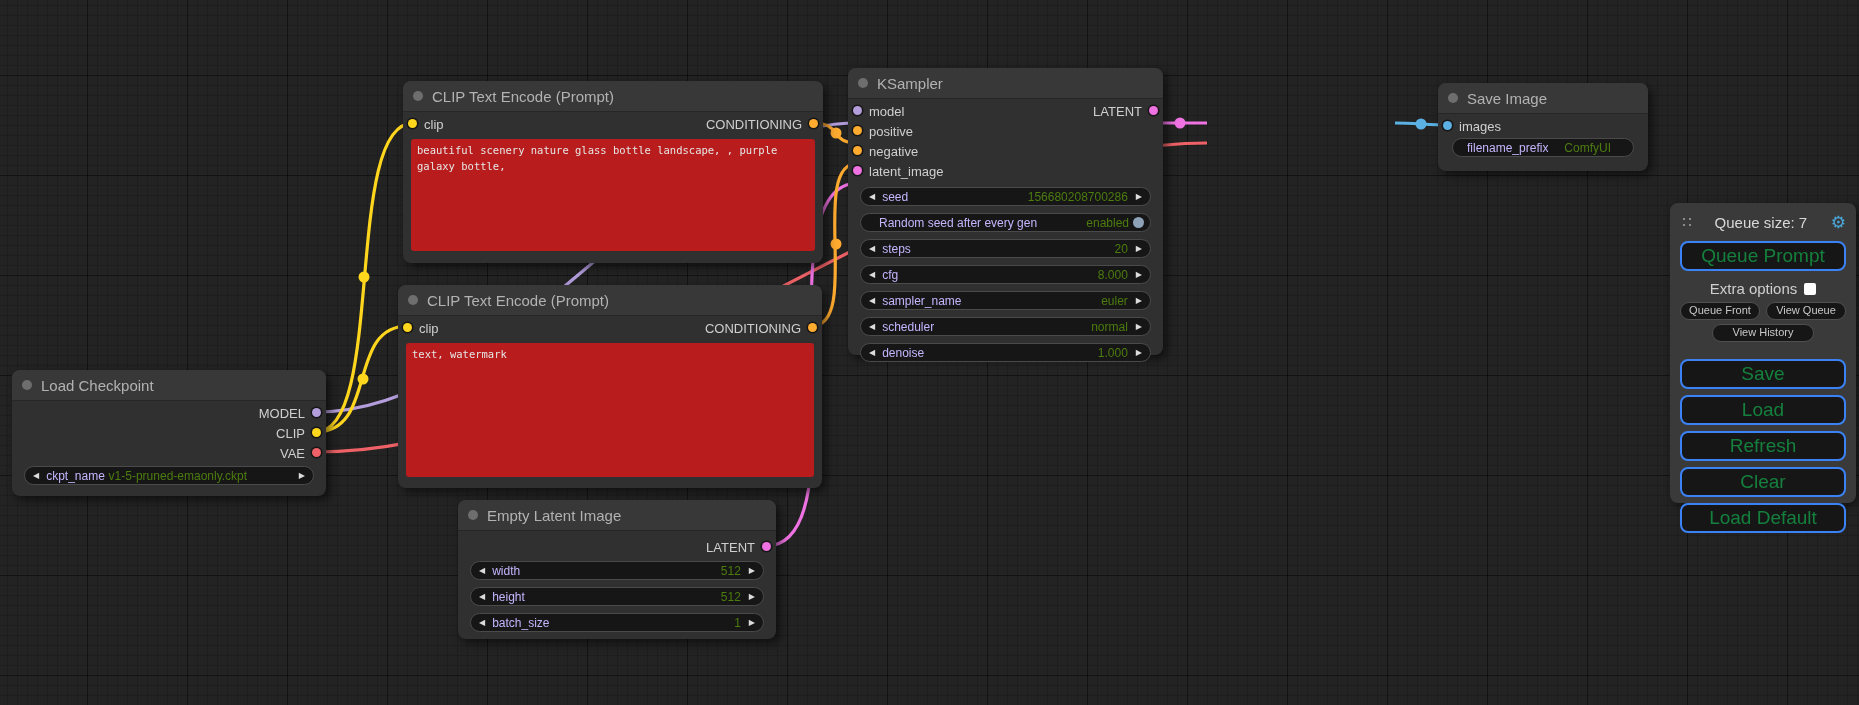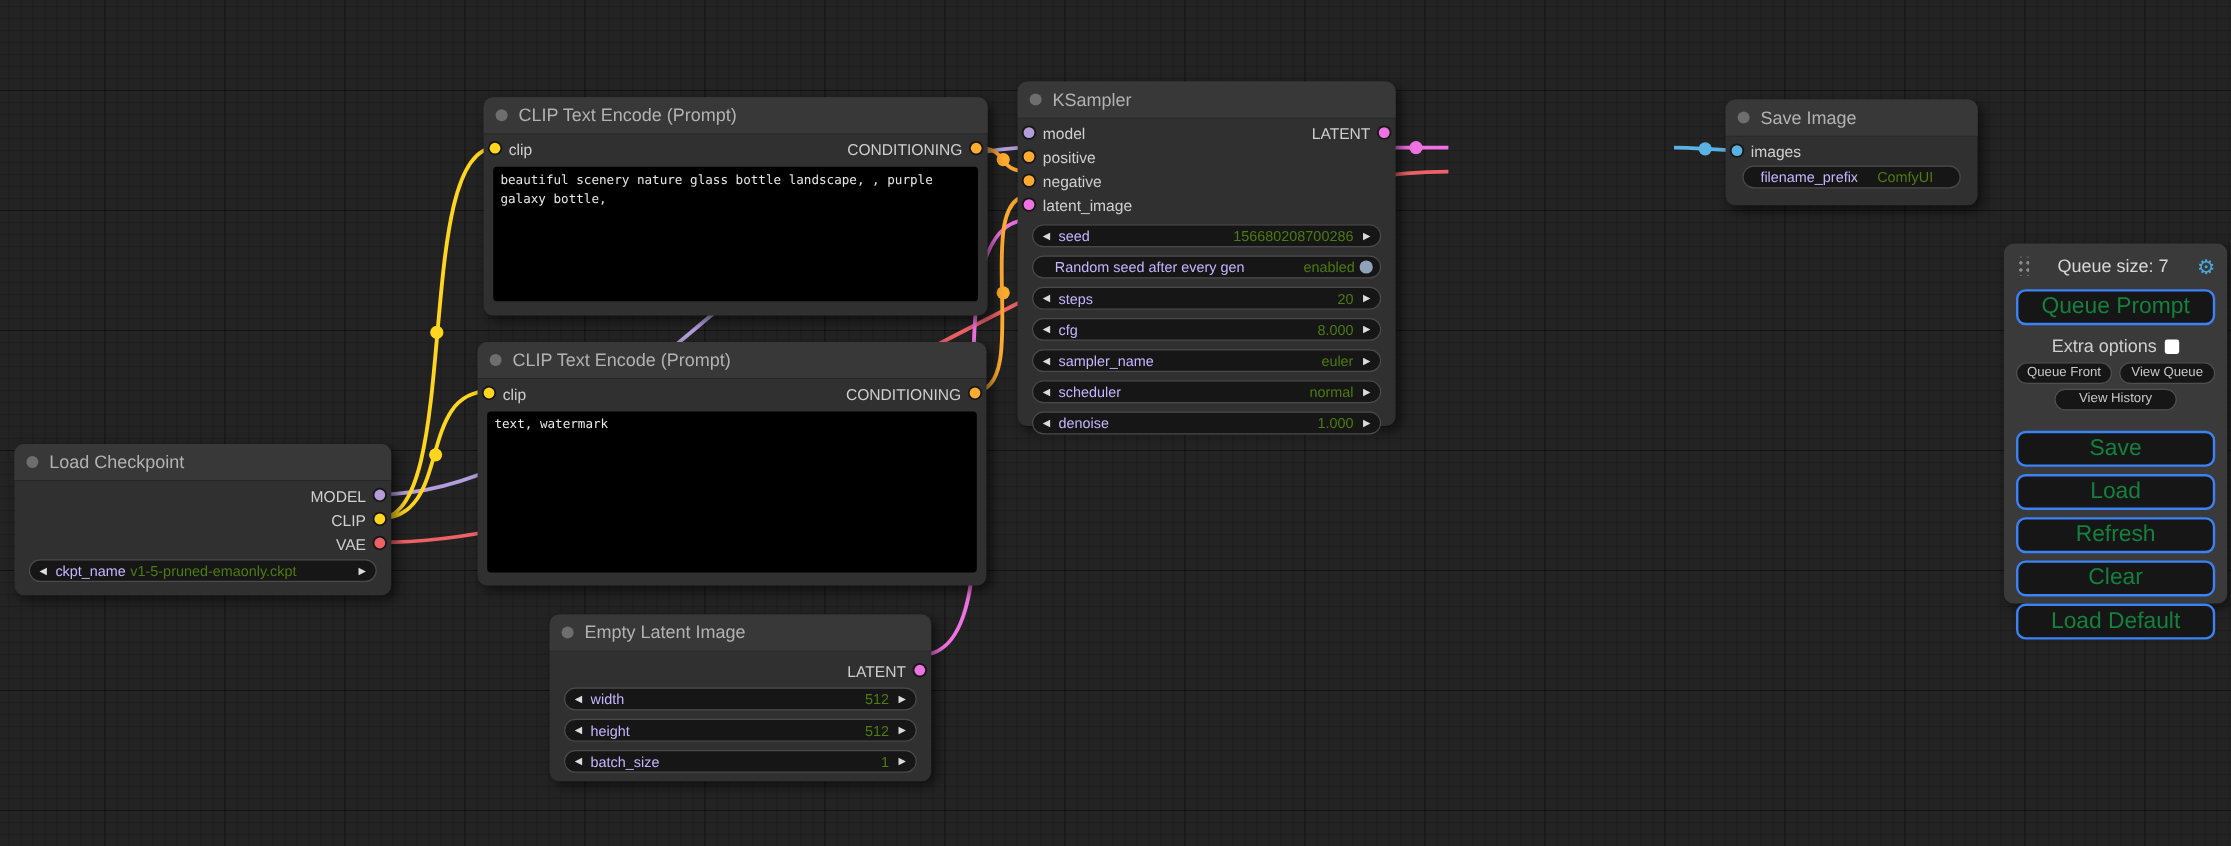--- a/index.html
+++ b/index.html
@@ -37,21 +37,21 @@
   .widget{
     height:17px;background:#161616;border:1px solid #4a4a4a;border-radius:10px;
     margin:0 12px 7px;display:flex;align-items:center;padding:0 8px;
     font-size:12px;color:#bdbdbd;white-space:nowrap;
   }
   .warrow{font-size:8px;color:#dcdcdc;flex:none;}
   .wlabel{margin-left:7px;color:#c4b5fd;overflow:hidden;}
   .wvalue{margin-left:auto;margin-right:8px;color:#4d7c0f;}
   .toggle{width:11px;height:11px;border-radius:50%;background:#8fa3b8;flex:none;margin-right:-2px;}
   .promptbox{
-    margin:5px 8px 0;background:#000000;border-radius:3px;padding:4px 6px;
+    margin:5px 8px 0;background:#b91c1c;border-radius:3px;padding:4px 6px;
     font-family:"DejaVu Sans Mono",monospace;font-size:10.5px;line-height:1.5;
     color:#e6e6e6;overflow:hidden;
   }
   
   .menu{
     position:absolute;z-index:3;left:1670px;top:203px;width:186px;height:300px;
     background:#3a3a3a;border-radius:8px;box-shadow:3px 3px 9px rgba(0,0,0,.5);
     padding:8px 10px;box-sizing:border-box;
   }
   .menu-header{display:flex;align-items:center;height:22px;color:#d8d8d8;font-size:15px;}
@@ -151,21 +151,21 @@
       <div class="slotrow">
         <span class="pin in pin-clip"></span>
         <span class="inlabel">clip</span>
         <span class="outlabel">CONDITIONING</span>
         <span class="pin out pin-cond"></span>
       </div>
       <div class="promptbox" style="height:126px;">text, watermark</div>
     </div>
   </div>
 
-  <div class="node" style="left:458px;top:512px;width:318px;height:139px;">
+  <div class="node" style="left:458px;top:500px;width:318px;height:139px;">
     <div class="ntitle">
       <span class="tdot"></span>
       <span>Empty Latent Image</span>
     </div>
     <div class="body" style="padding-top:6px;">
       <div class="slotrow">
         <span class="outlabel">LATENT</span>
         <span class="pin out pin-latent"></span>
       </div>
       <div class="widget" style="margin-top:4px;">

